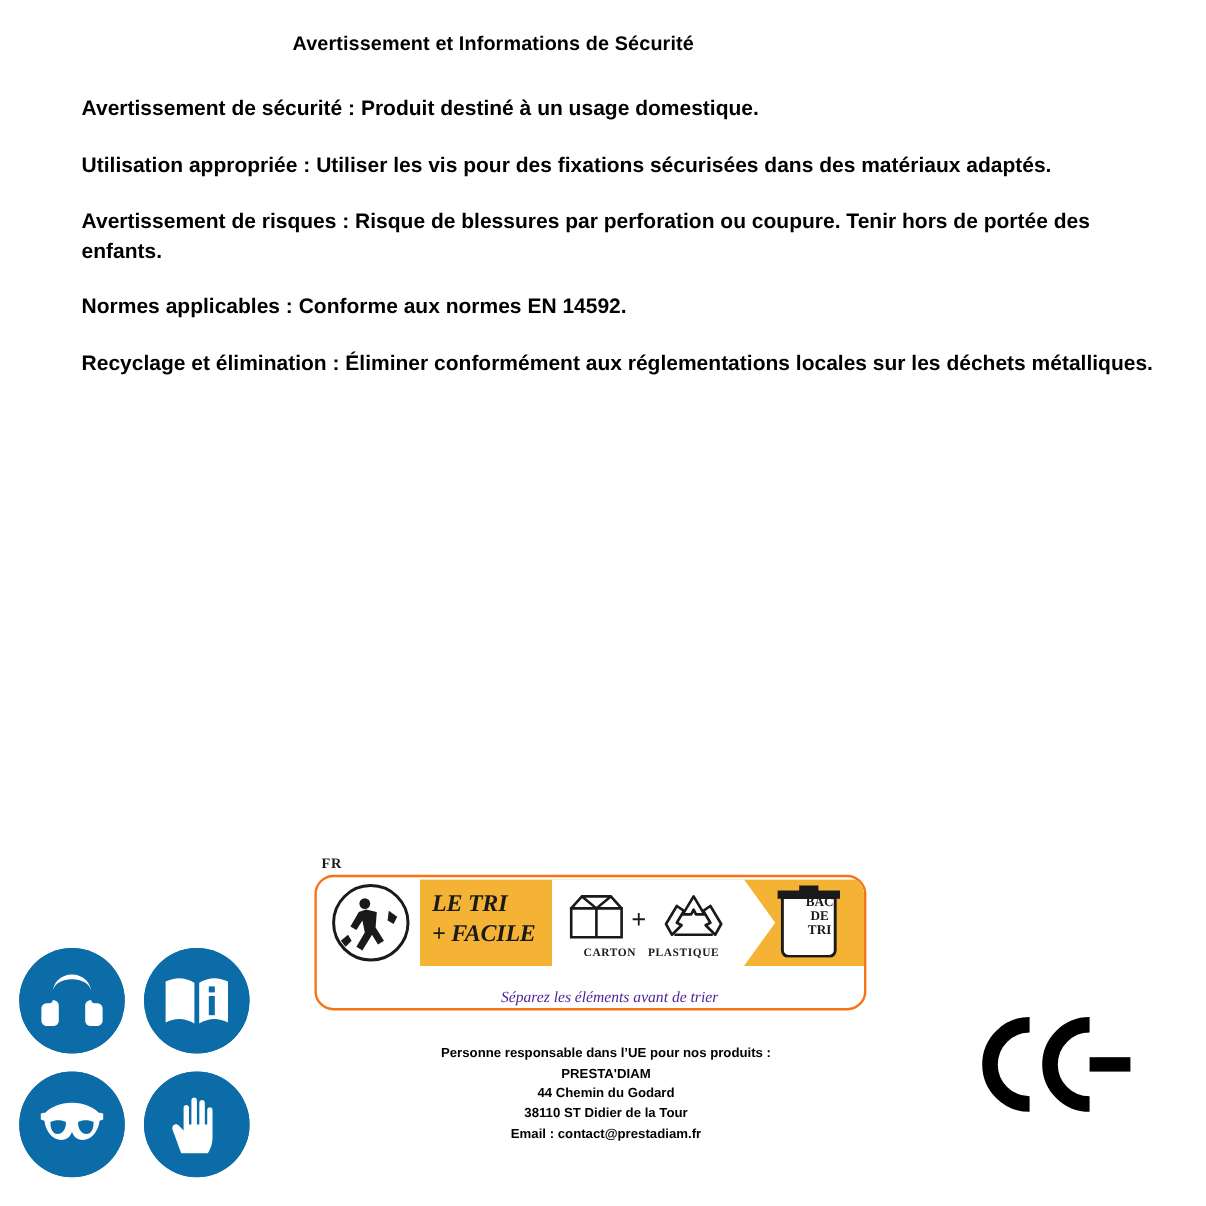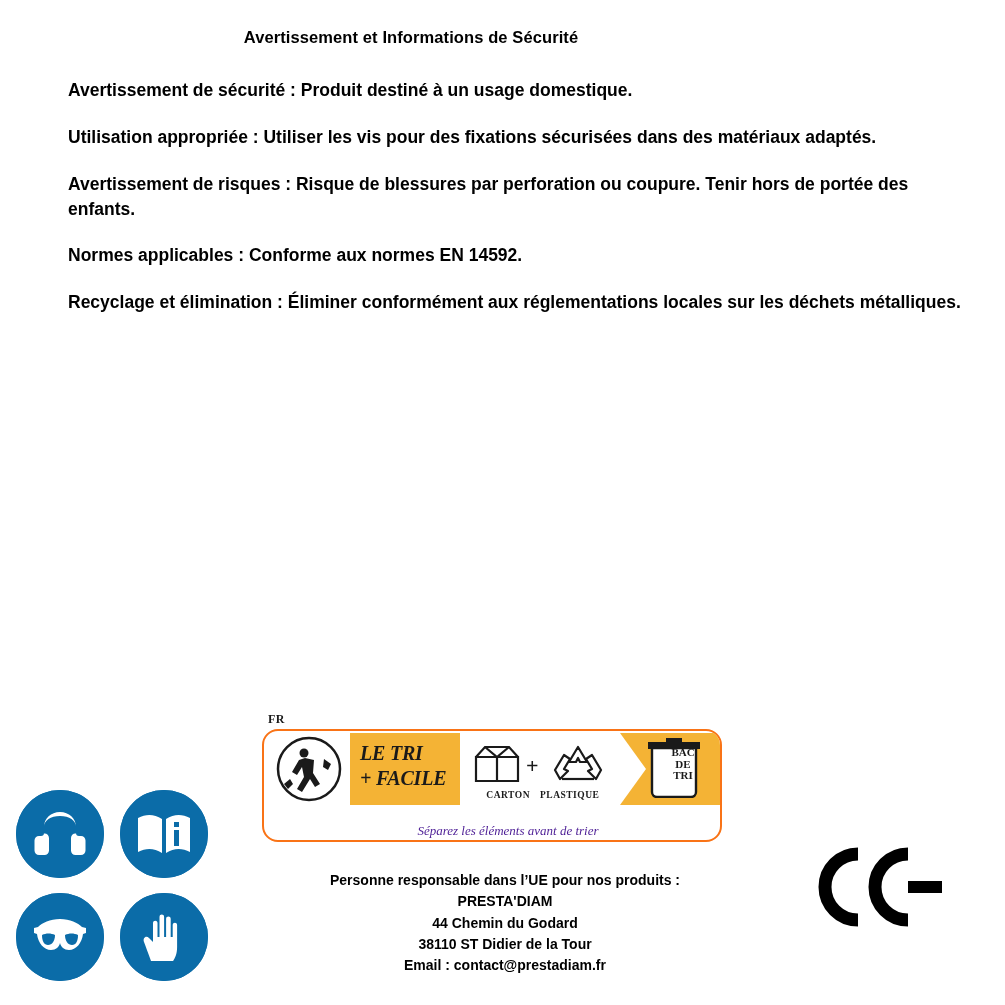--- a/index.html
+++ b/index.html
@@ -184,21 +184,21 @@
     margin-top: 16px;
   }
 
   
   .resp-block {
     position: absolute;
     left: 210px;
     top: 870px;
     width: 590px;
     text-align: center;
-    font-size: 14px;
+    font-size: 11px;
     font-weight: bold;
     line-height: 1.52;
   }
 
   
   .ce-mark {
     position: absolute;
     left: 800px;
     top: 842px;
     width: 160px;

